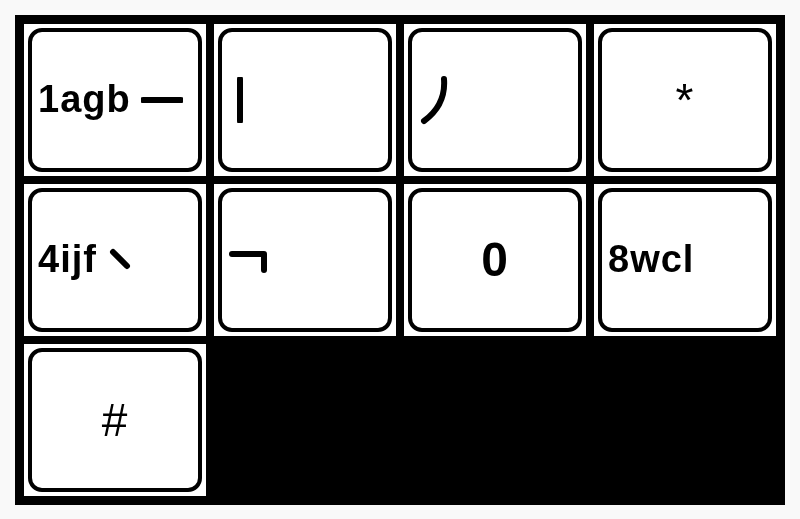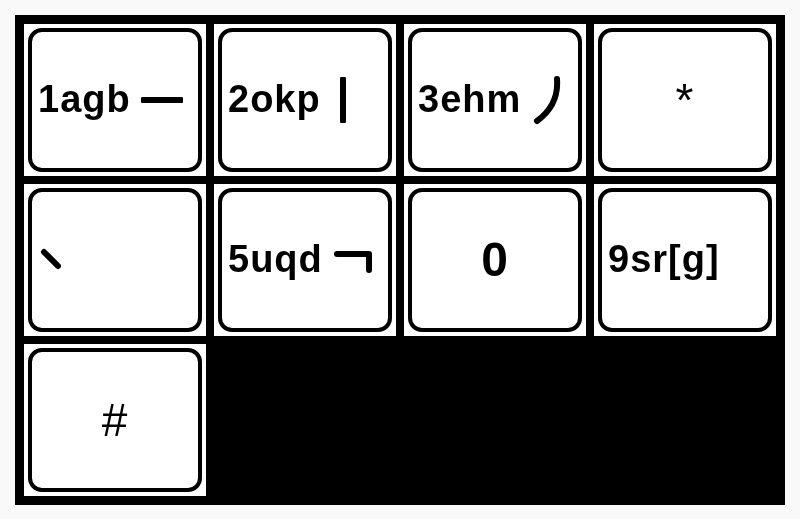--- a/index.html
+++ b/index.html
@@ -69,73 +69,71 @@
     <span class="content">
       <span>1agb</span>
       <svg class="stroke-svg" width="42" height="40" viewBox="0 0 42 40">
           <line x1="2" y1="20" x2="40" y2="20" stroke="#000" stroke-width="6" stroke-linecap="round"></line>
         </svg>
     </span>
   </div>
 
   <div class="key">
     <span class="content">
-      <span>2okp</span>
       <svg class="stroke-svg" width="24" height="46" viewBox="0 0 24 46">
           <line x1="12" y1="2" x2="12" y2="44" stroke="#000" stroke-width="6" stroke-linecap="round"></line>
         </svg>
     </span>
   </div>
 
   <div class="key">
     <span class="content">
-      <span>3ehm</span>
       <svg class="stroke-svg" width="36" height="50" viewBox="0 0 36 50">
           <path d="M 26 4 Q 28 30 6 46" stroke="#000" stroke-width="6" fill="none" stroke-linecap="round"></path>
         </svg>
     </span>
   </div>
 
   <div class="key center">
     <span class="content">
       <span class="glyph">*</span>
     </span>
   </div>
 
   <div class="key">
     <span class="content">
+      <span>4ijf</span>
       <svg class="stroke-svg" width="28" height="28" viewBox="0 0 28 28">
           <line x1="6" y1="6" x2="20" y2="20" stroke="#000" stroke-width="6" stroke-linecap="round"></line>
         </svg>
     </span>
   </div>
 
   <div class="key">
     <span class="content">
-      <span>5uqd</span>
       <svg class="stroke-svg" width="44" height="32" viewBox="0 0 44 32">
           <path d="M 4 10 L 36 10 L 36 26" stroke="#000" stroke-width="6" fill="none" stroke-linecap="round" stroke-linejoin="round"></path>
         </svg>
     </span>
   </div>
 
 
   <div class="key center">
     <span class="content">
       <span>0</span>
     </span>
   </div>
 
 
-
   <div class="key">
     <span class="content">
-      <span>9sr[g]</span>
+      <span>8wcl</span>
     </span>
   </div>
+
 
   <div class="key center">
     <span class="content">
       <span class="glyph">#</span>
     </span>
   </div>
 
 </div>
 
 </body></html>

